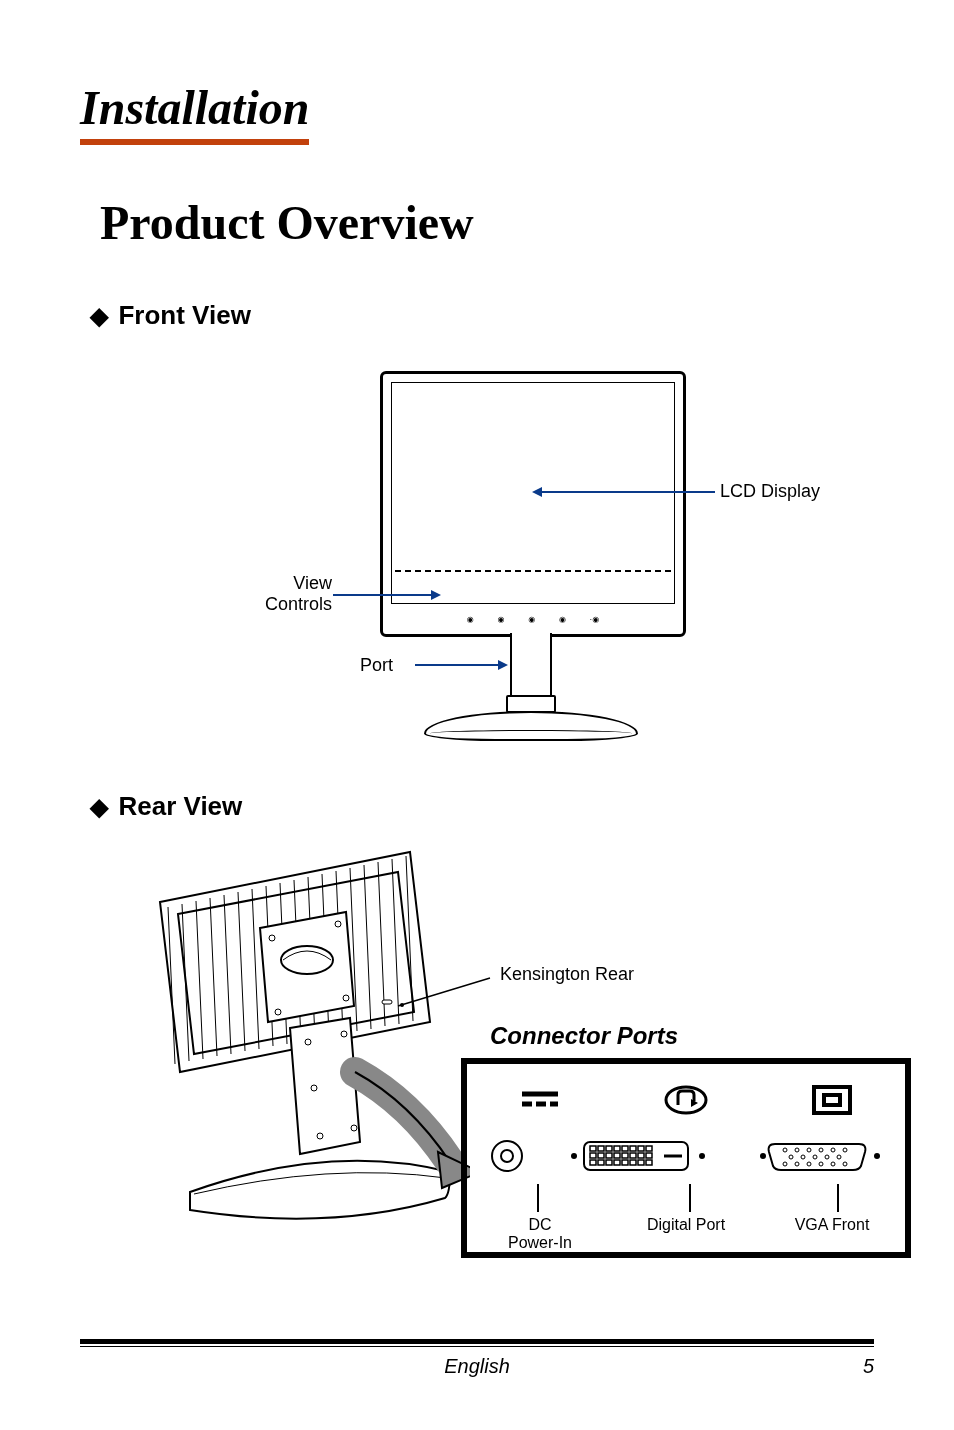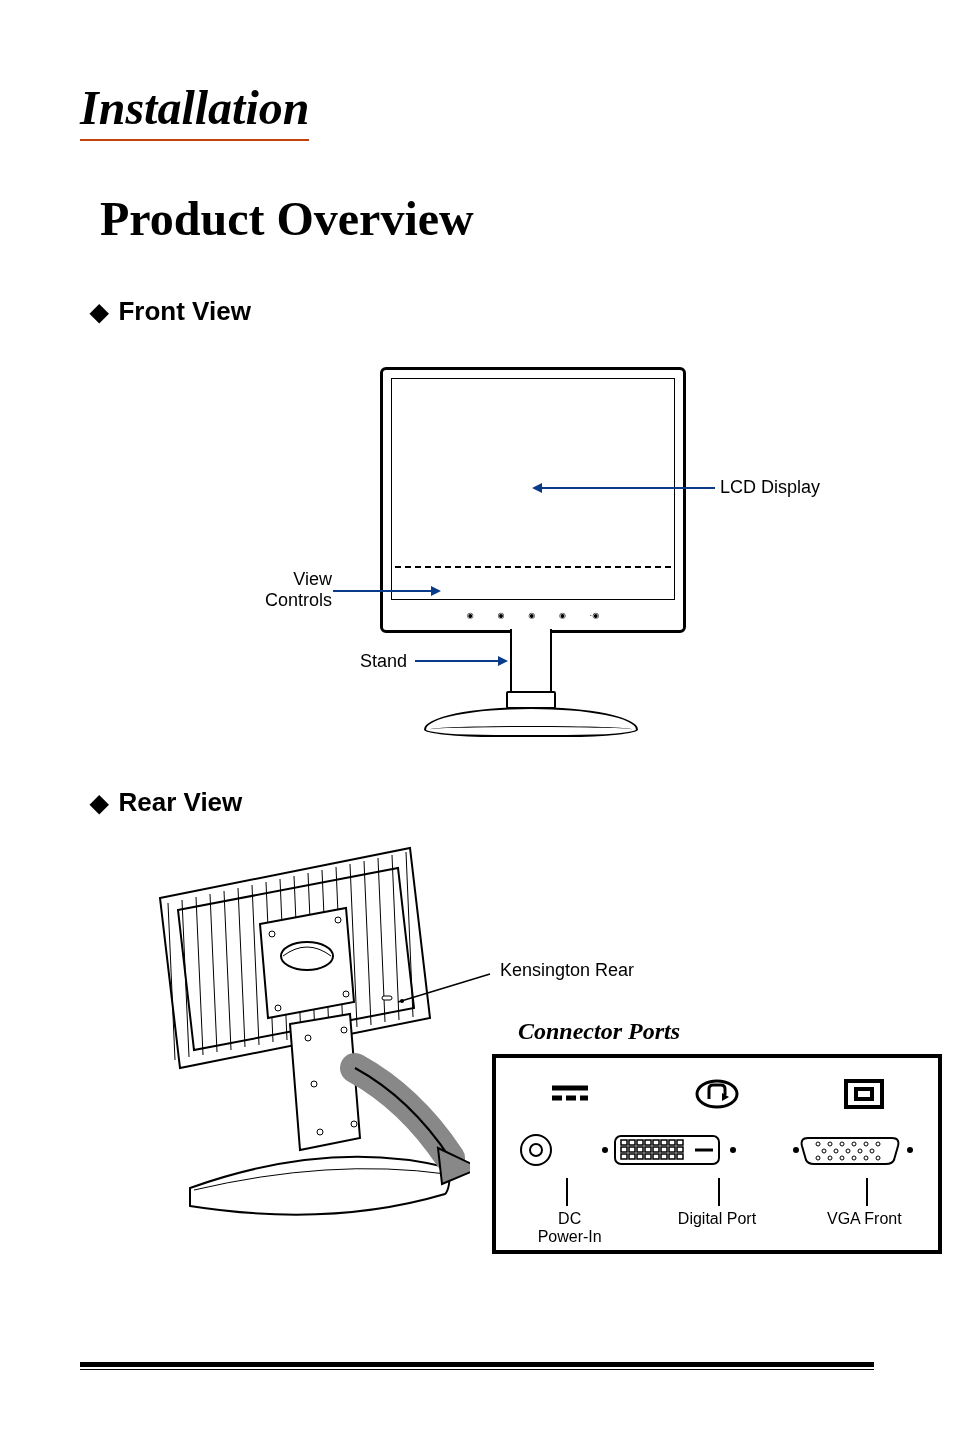--- a/index.html
+++ b/index.html
@@ -15,21 +15,21 @@
     width: 954px;
     height: 1430px;
     box-sizing: border-box;
     padding: 80px 80px 40px 80px;
   }
   .title {
     font-style: italic;
     font-weight: bold;
     font-size: 48px;
     display: inline-block;
-    border-bottom: 2px solid #c2410c;
+    border-bottom: 6px solid #c2410c;
     padding-bottom: 4px;
     margin-bottom: 30px;
   }
   .subtitle {
     font-weight: bold;
     font-size: 48px;
     margin: 20px 0 50px 20px;
   }
   .section-head {
     font-family: Arial, Helvetica, sans-serif;
@@ -156,33 +156,32 @@
   
   .rear-figure {
     height: 440px;
   }
   .rear-svg { position: absolute; left: 70px; top: 0; }
 
   .connector-title {
     position: absolute;
     left: 410px;
     top: 180px;
-    font-family: Liberation Serif, serif;
+    font-family: Liberation Sans, sans-serif;
     font-size: 24px;
     font-style: italic;
     font-weight: bold;
-    margin-left: 28px;
   }
   .connector-box {
     position: absolute;
-    left: 412px;
+    left: 381px;
     top: 216px;
     width: 450px;
     height: 200px;
-    border: 4px solid #000000;
+    border: 6px solid #000000;
     box-sizing: border-box;
   }
   .conn-row1, .conn-row2 {
     position: absolute;
     left: 0;
     right: 0;
     display: flex;
     justify-content: space-around;
     align-items: center;
   }
@@ -267,21 +266,21 @@
     <div class="arrow-head-l" style="left:452px; top:136px;"></div>
     <div class="label" style="left:640px; top:130px;">LCD Display</div>
 
     <div class="arrow-line" style="left:253px; top:243px; width:100px;"></div>
     <div class="arrow-head-r" style="left:351px; top:239px;"></div>
     <div class="label" style="left:185px; top:222px; text-align:right; white-space:pre;">View
 Controls</div>
 
     <div class="arrow-line" style="left:335px; top:313px; width:85px;"></div>
     <div class="arrow-head-r" style="left:418px; top:309px;"></div>
-    <div class="label" style="left:280px; top:304px;">Stand</div>
+    <div class="label" style="left:280px; top:304px;">Port</div>
   </div>
 
   
   <div class="section-head">
     <span class="diamond">◆</span>
     <span>Rear  View</span>
   </div>
 
   <div class="figure-area rear-figure">
 
@@ -442,15 +441,20 @@
 Power-In</div>
         <div>Digital Port</div>
         <div>VGA Front</div>
       </div>
     </div>
   </div>
 
   <div class="footer">
     <div class="thickbar"></div>
     <div class="thinbar"></div>
+    <div class="footer-row">
+      <span class="spacer"></span>
+      <span class="lang">English</span>
+      <span class="pn">5</span>
+    </div>
   </div>
 
 </div>
 
 </body></html>

